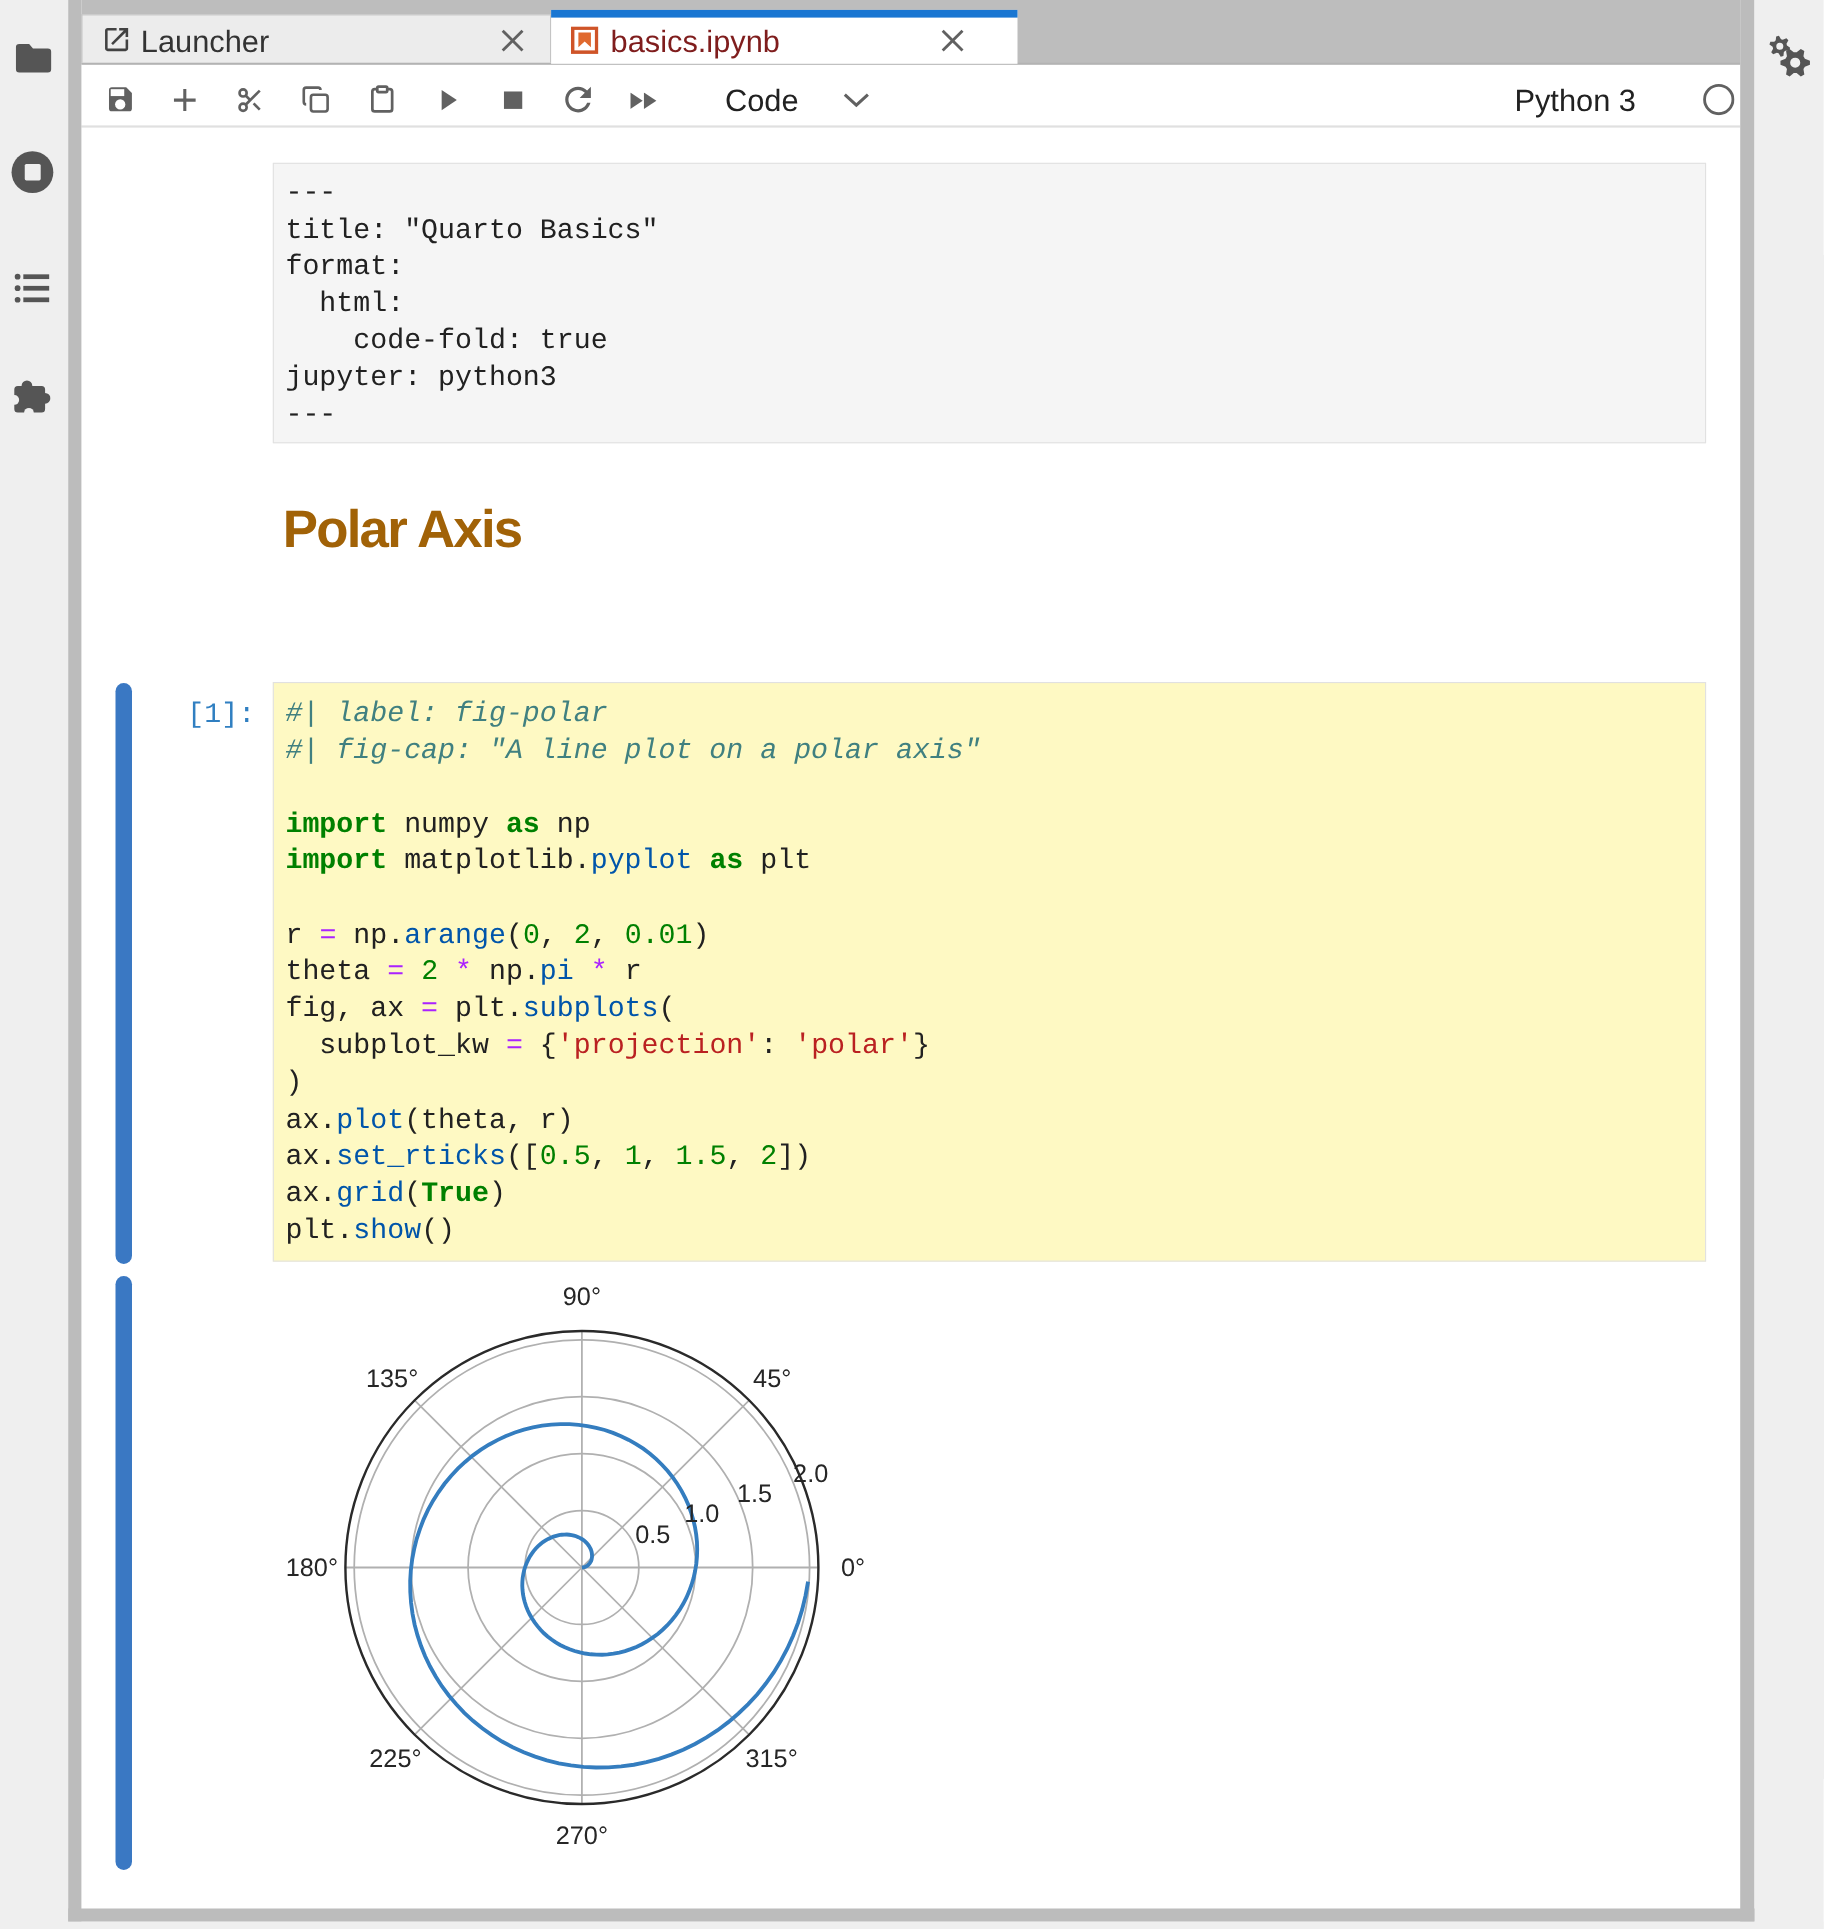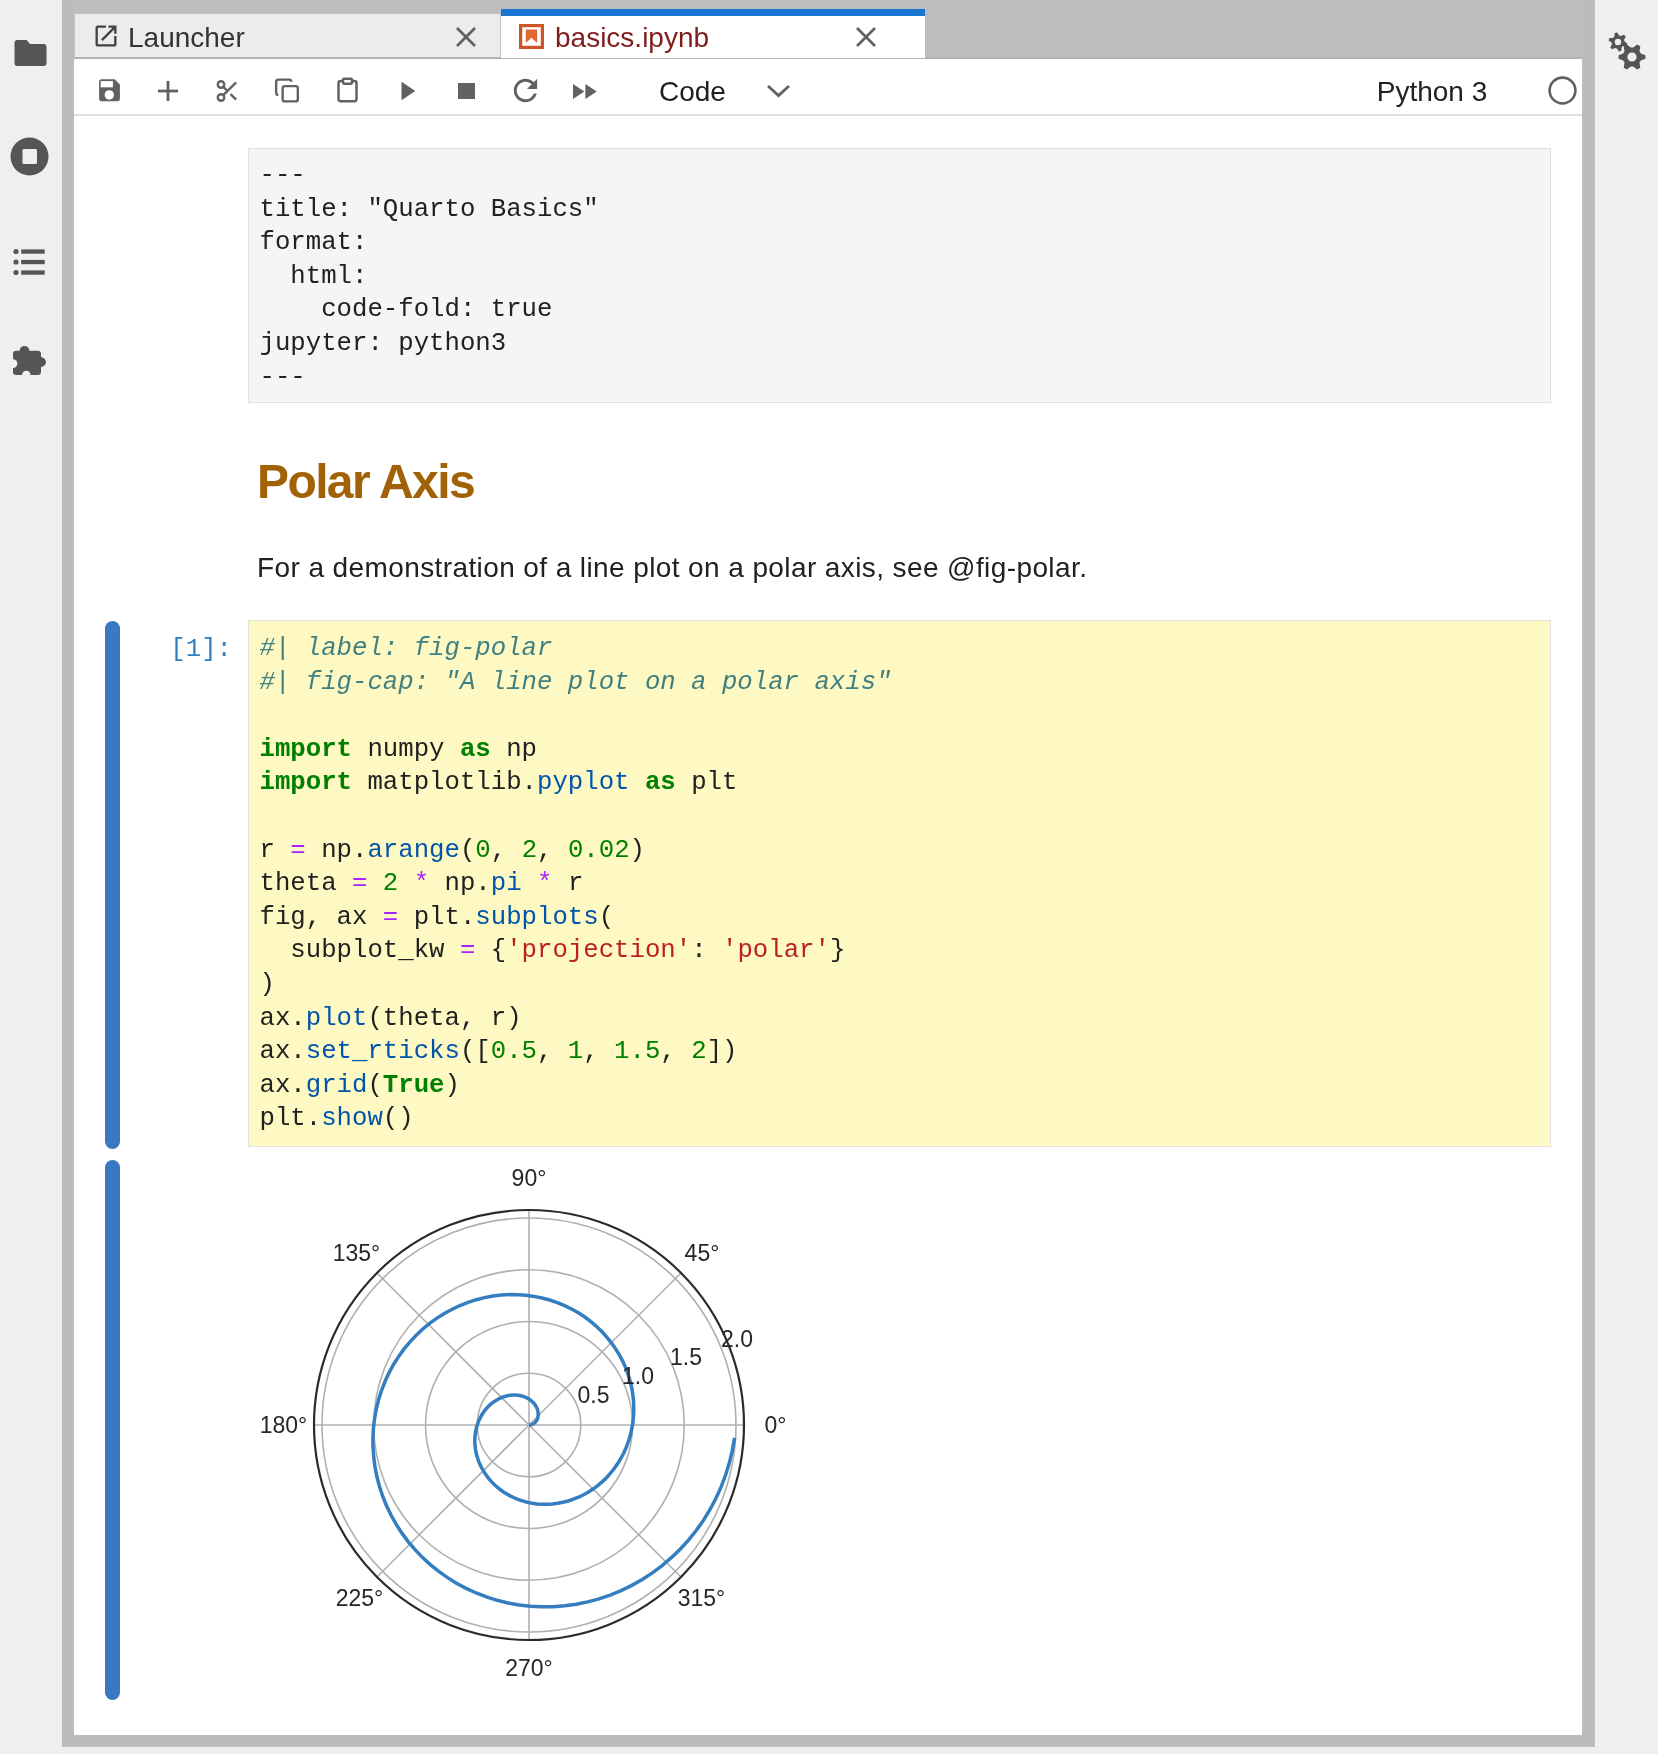--- a/index.html
+++ b/index.html
@@ -157,32 +157,31 @@
       <pre>---
 title: "Quarto Basics"
 format:
   html:
     code-fold: true
 jupyter: python3
 ---</pre>
     </div>
 
 <div class="abs" id="h2md">Polar Axis</div>
-<div class="abs" id="paramd">For a demonstration of a line plot on a polar axis, see @fig-polar.</div>
 
 <div class="abs" id="collapserIn"></div>
 <div class="abs" id="prompt1">[1]:</div>
 <div class="abs" id="codeBox">
       <pre><span class="cm">#| label: fig-polar</span>
 <span class="cm">#| fig-cap: "A line plot on a polar axis"</span>
 
 <span class="kw">import</span> numpy <span class="kw">as</span> np
 <span class="kw">import</span> matplotlib.<span class="pr">pyplot</span> <span class="kw">as</span> plt
 
-r <span class="op">=</span> np.<span class="pr">arange</span>(<span class="nu">0</span>, <span class="nu">2</span>, <span class="nu">0.02</span>)
+r <span class="op">=</span> np.<span class="pr">arange</span>(<span class="nu">0</span>, <span class="nu">2</span>, <span class="nu">0.01</span>)
 theta <span class="op">=</span> <span class="nu">2</span> <span class="op">*</span> np.<span class="pr">pi</span> <span class="op">*</span> r
 fig, ax <span class="op">=</span> plt.<span class="pr">subplots</span>(
   subplot_kw <span class="op">=</span> {<span class="st">'projection'</span>: <span class="st">'polar'</span>}
 )
 ax.<span class="pr">plot</span>(theta, r)
 ax.<span class="pr">set_rticks</span>([<span class="nu">0.5</span>, <span class="nu">1</span>, <span class="nu">1.5</span>, <span class="nu">2</span>])
 ax.<span class="pr">grid</span>(<span class="kw">True</span>)
 plt.<span class="pr">show</span>()</pre>
     </div>
 

